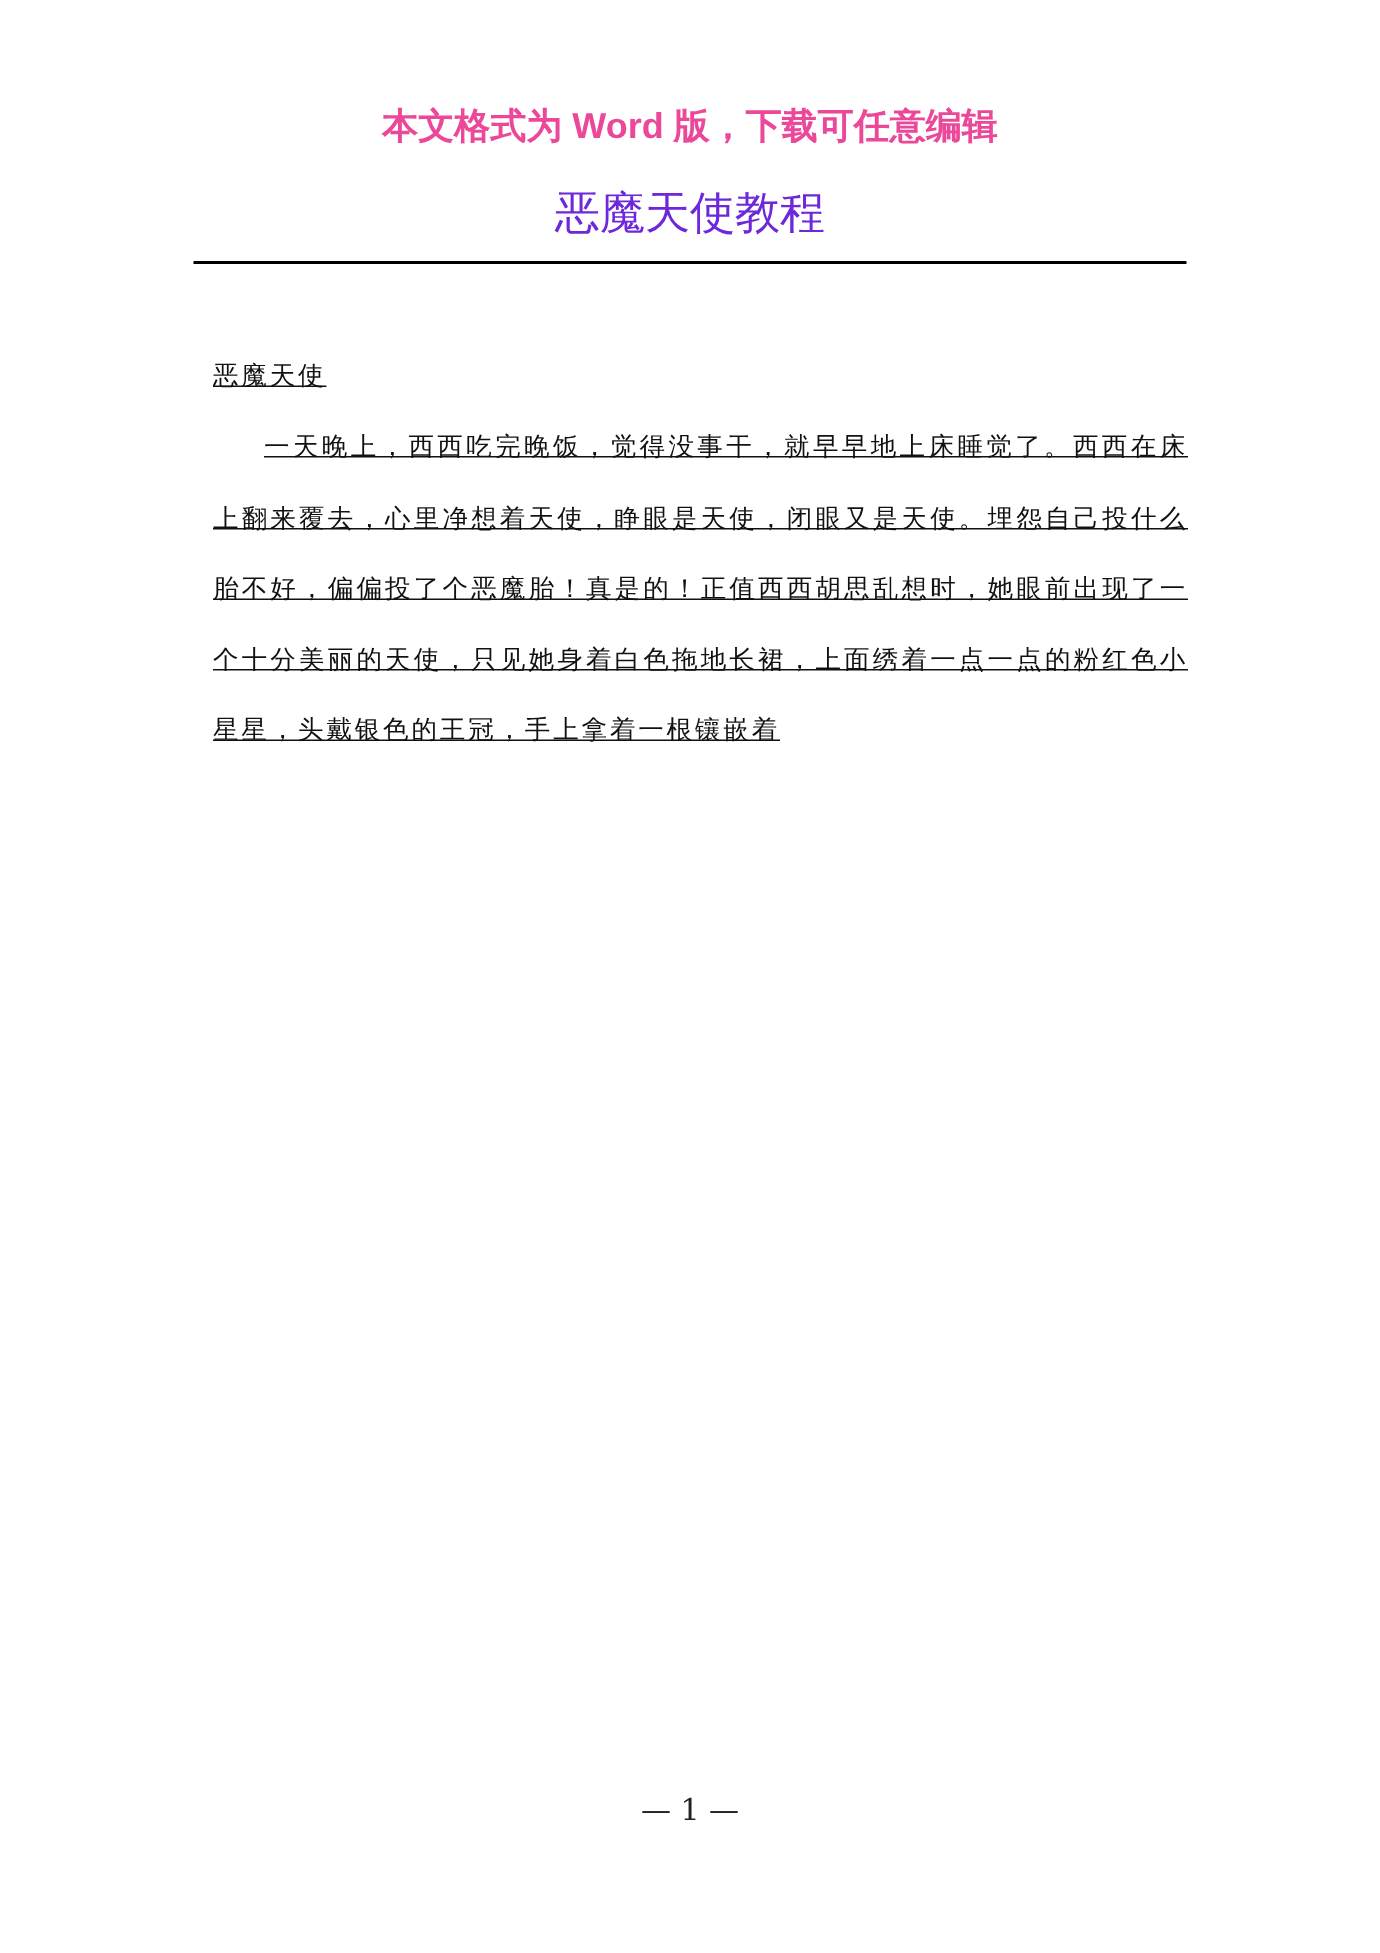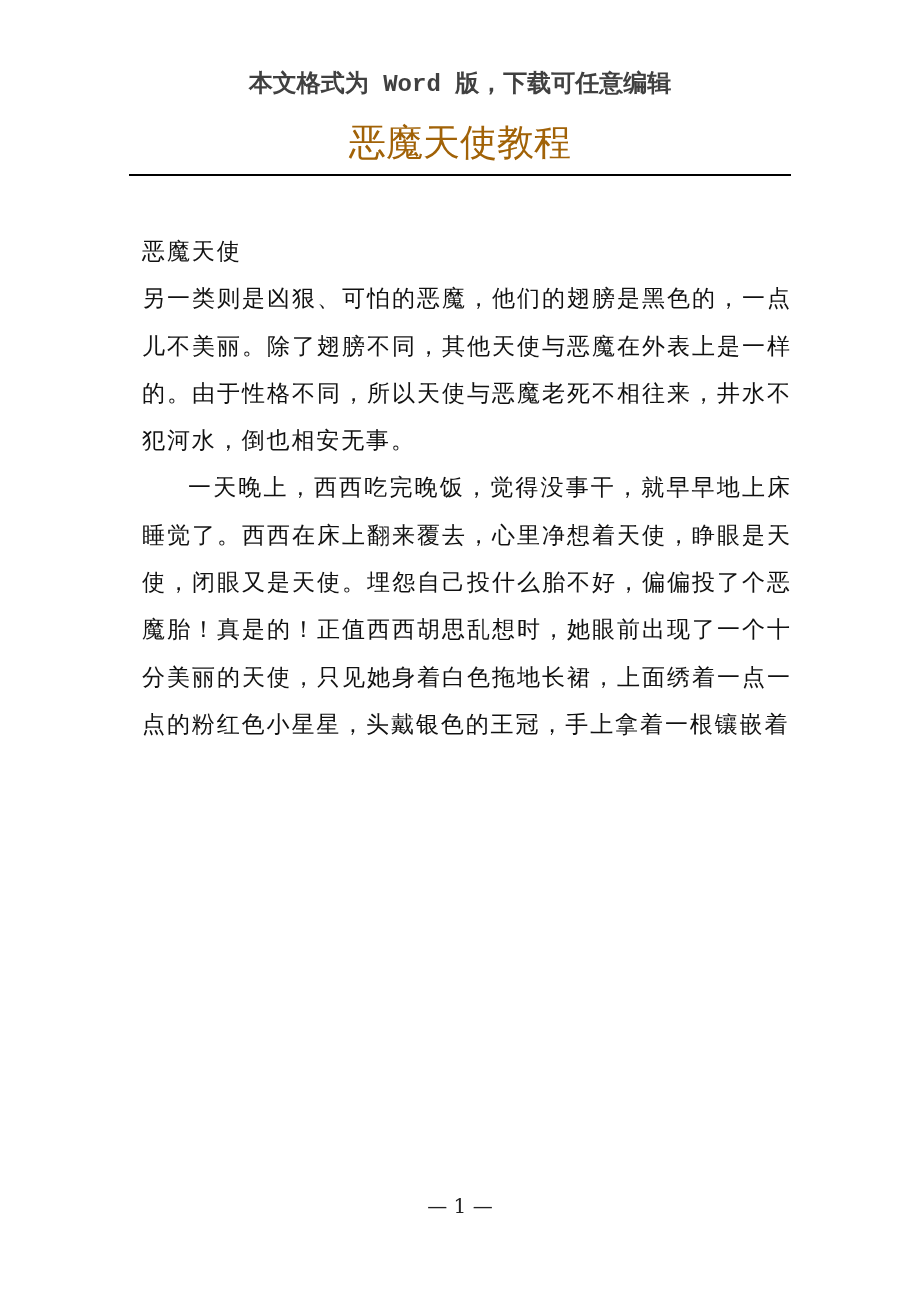--- a/index.html
+++ b/index.html
@@ -14,55 +14,56 @@
       overflow: hidden;
       font-family: "DejaVu Serif", "Liberation Serif", serif;
       color: #111111;
     }
     .banner {
       position: absolute;
       top: 68px;
       left: 0;
       width: 920px;
       text-align: center;
-      font-family: Liberation Mono, monospace;
+      font-family: Liberation Sans, sans-serif;
       font-weight: bold;
       font-size: 24px;
       line-height: 34px;
-      color: #404040;
+      color: #ec4899;
       letter-spacing: 0px;
     }
     .doc-title {
       position: absolute;
       top: 122px;
       left: 0;
       width: 920px;
       text-align: center;
       font-family: "DejaVu Sans", "Liberation Sans", sans-serif;
-      font-size: 37px;
+      font-size: 30px;
       line-height: 42px;
-      color: #a16207;
+      color: #6d28d9;
     }
     .title-rule {
       position: absolute;
       top: 174px;
       left: 129px;
       width: 662px;
       height: 0;
       border-top: 2px solid #000000;
     }
     .body-text {
       position: absolute;
       top: 228px;
       left: 142px;
       width: 650px;
-      font-size: 23px;
+      font-size: 17px;
       line-height: 47.3px;
       letter-spacing: 1.9px;
       text-align: justify;
+      text-decoration: underline;
     }
     .body-text p {
       margin: 0;
       padding: 0;
     }
     .body-text p.indent {
       text-indent: 2em;
     }
     .page-number {
       position: absolute;
@@ -77,17 +78,16 @@
   </style>
 </head>
 <body>
 
 <div class="banner">本文格式为 Word 版，下载可任意编辑</div>
 <div class="doc-title">恶魔天使教程</div>
 <div class="title-rule"></div>
 
 <div class="body-text">
   <p>恶魔天使</p>
-  <p>另一类则是凶狠、可怕的恶魔，他们的翅膀是黑色的，一点儿不美丽。除了翅膀不同，其他天使与恶魔在外表上是一样的。由于性格不同，所以天使与恶魔老死不相往来，井水不犯河水，倒也相安无事。</p>
   <p class="indent">一天晚上，西西吃完晚饭，觉得没事干，就早早地上床睡觉了。西西在床上翻来覆去，心里净想着天使，睁眼是天使，闭眼又是天使。埋怨自己投什么胎不好，偏偏投了个恶魔胎！真是的！正值西西胡思乱想时，她眼前出现了一个十分美丽的天使，只见她身着白色拖地长裙，上面绣着一点一点的粉红色小星星，头戴银色的王冠，手上拿着一根镶嵌着</p>
 </div>
 
 <div class="page-number">— 1 —</div>
 
 </body></html>

